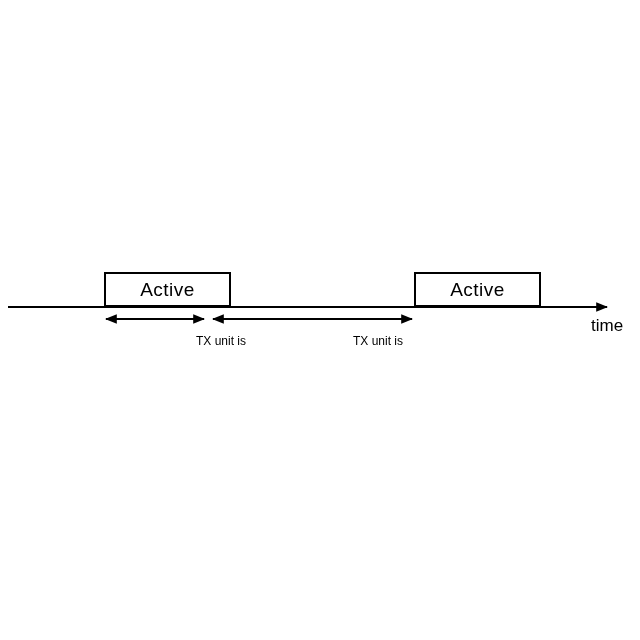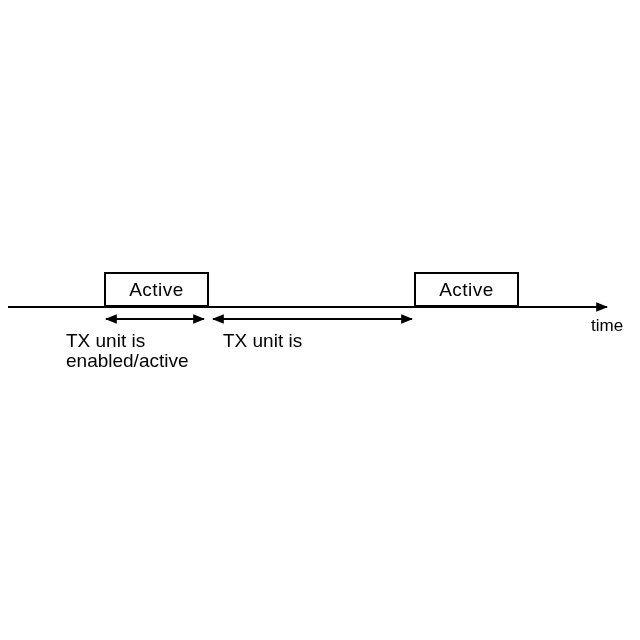--- a/index.html
+++ b/index.html
@@ -25,38 +25,38 @@
     stroke: var(--line, #000000);
     stroke-width: 2;
   }
   .layer marker path {
     fill: var(--line, #000000);
   }
   .active-box {
     position: absolute;
     top: 272px;
     height: 35px;
-    width: 105px;
+    width: 127px;
     box-sizing: border-box;
     background: var(--boxfill, #ffffff);
     border: 2px solid var(--line, #000000);
     display: flex;
     align-items: center;
     justify-content: center;
     font-size: 19px;
     letter-spacing: 0.5px;
   }
   .box1 { left: 104px; }
   .box2 { left: 414px; }
   .annotation {
     position: absolute;
     top: 331px;
     width: 180px;
-    text-align: left;
-    font-size: 19px;
+    text-align: right;
+    font-size: 12px;
     line-height: 20px;
     white-space: nowrap;
   }
   .anno1 { left: 66px; }
   .anno2 { left: 223px; }
   .time-label {
     position: absolute;
     left: 591px;
     top: 316px;
     font-size: 17px;
@@ -82,21 +82,20 @@
   <div class="active-box box1">
     <span>Active</span>
   </div>
 
   <div class="active-box box2">
     <span>Active</span>
   </div>
 
   <div class="annotation anno1">
     <div>TX unit is</div>
-    <div>enabled/active</div>
   </div>
 
   <div class="annotation anno2">
     <div>TX unit is</div>
   </div>
 
   <div class="time-label">time</div>
 
 </div>
 

